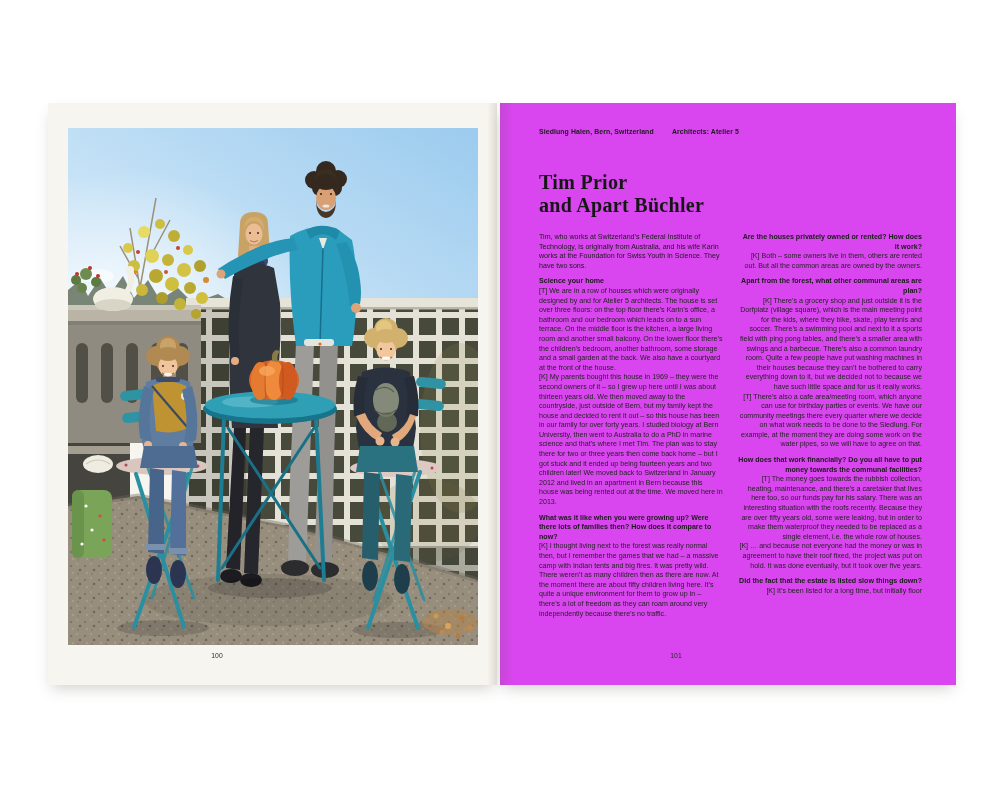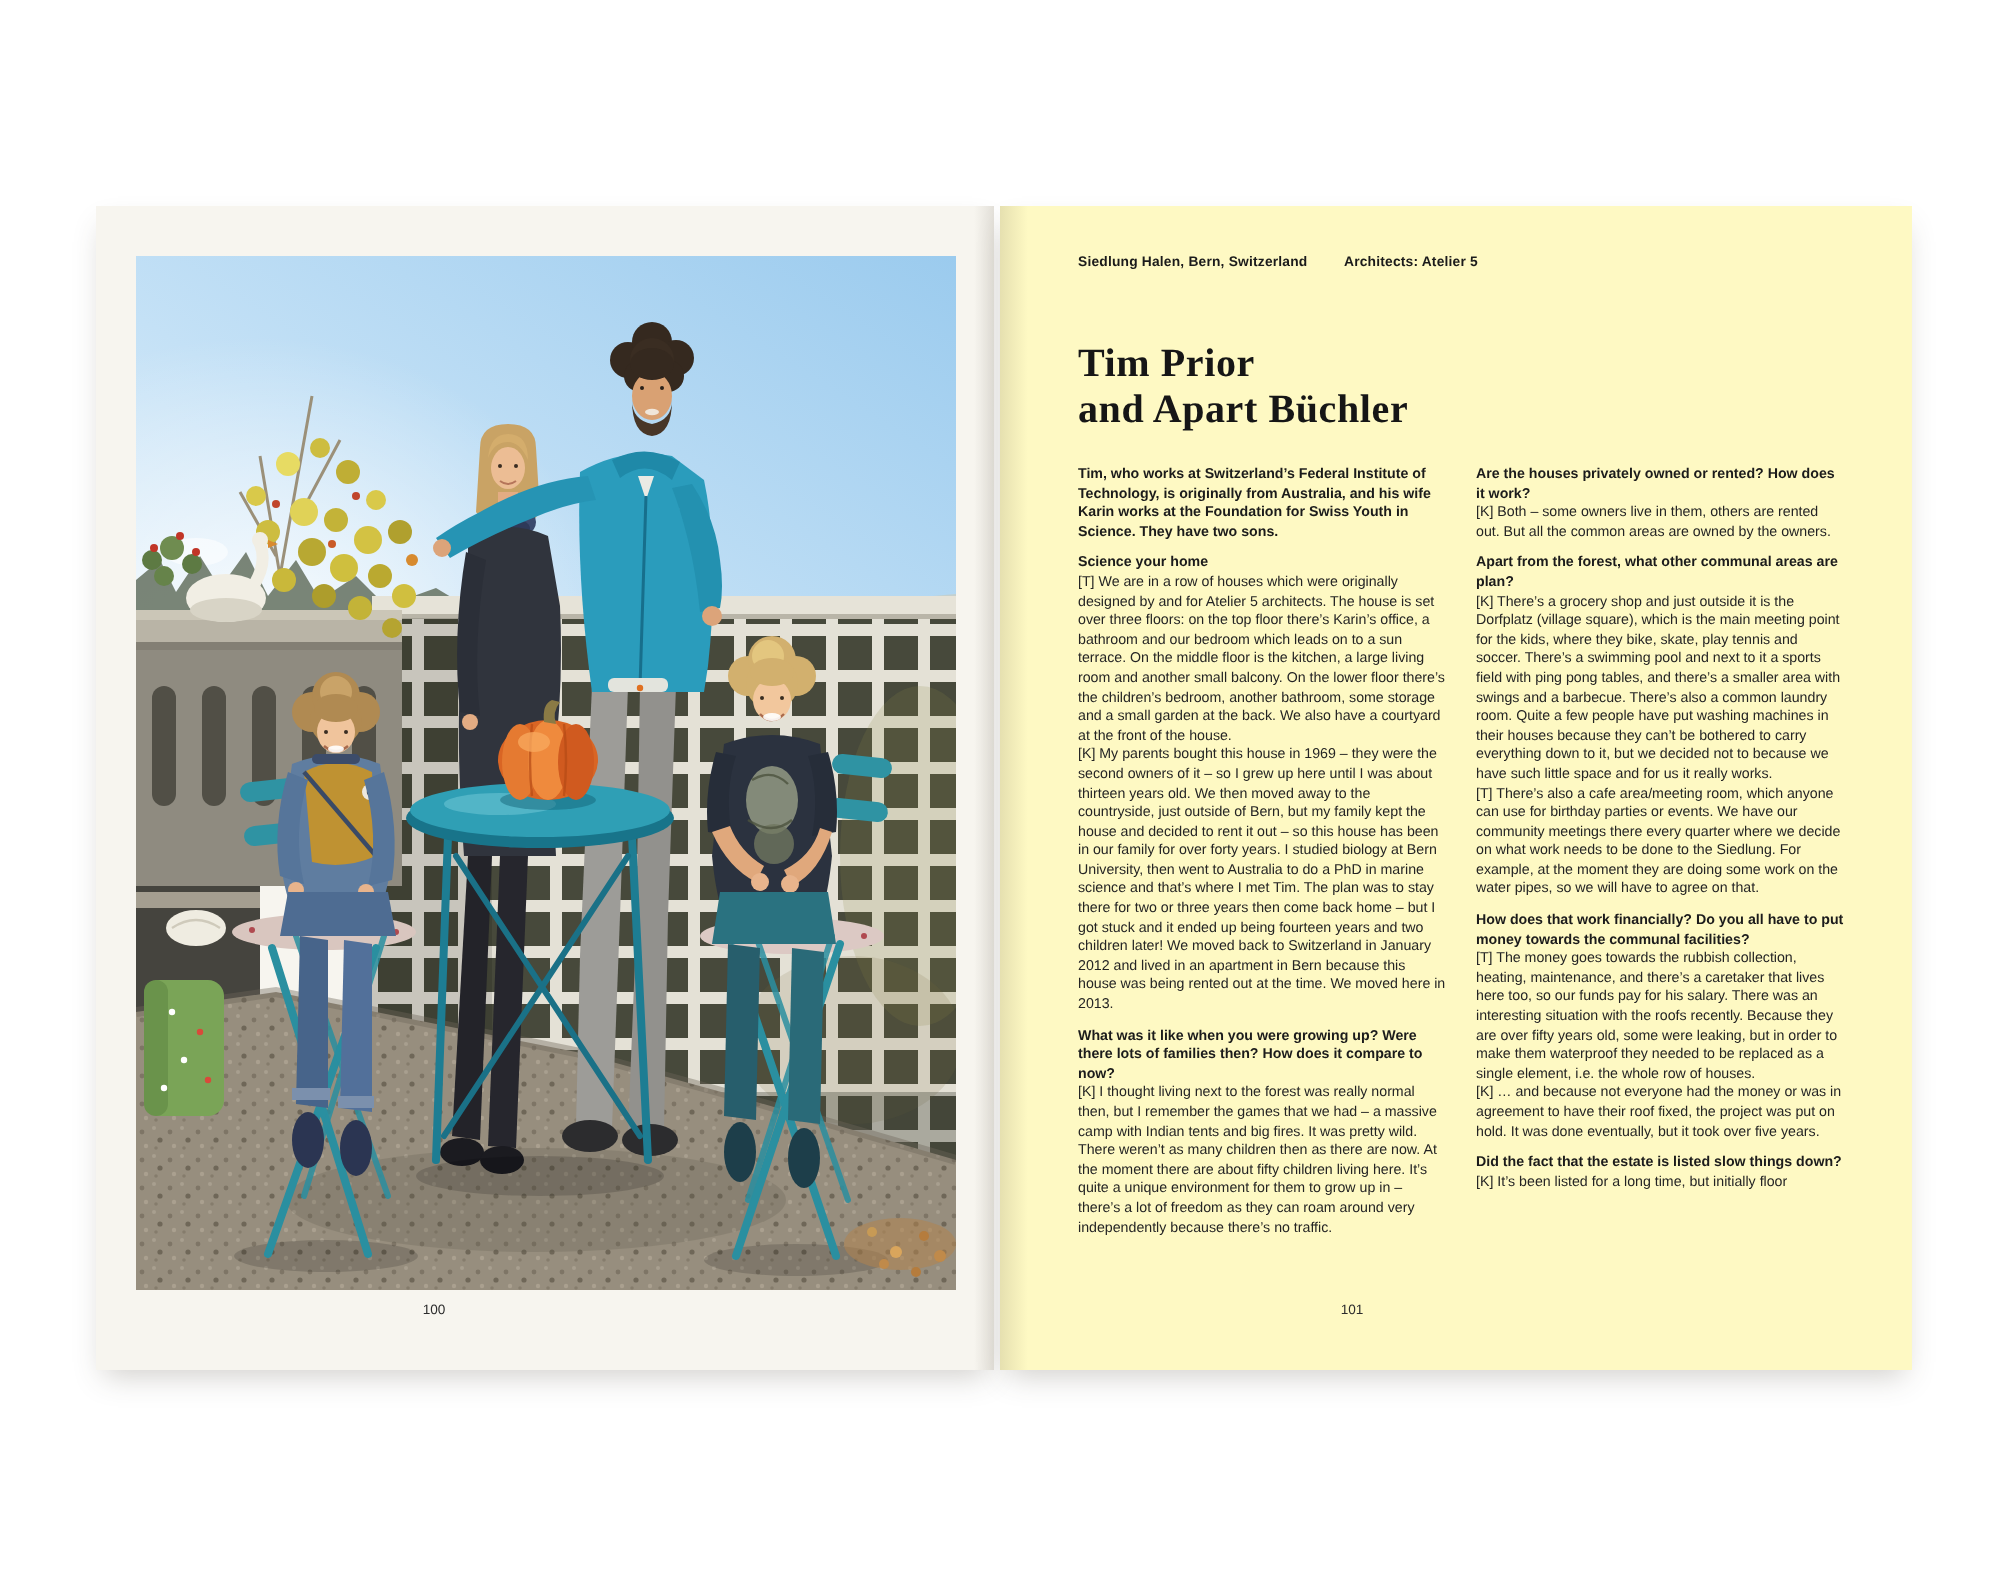--- a/index.html
+++ b/index.html
@@ -1,20 +1,20 @@
 <!DOCTYPE html>
 <html><head>
 <meta charset="utf-8">
 <style>
   html,body{margin:0;padding:0;}
   body{
     width:1000px;height:794px;background:#ffffff;position:relative;
     font-family:"Liberation Sans", sans-serif;overflow:hidden;
   }
-  .page{position:absolute;top:103px;height:582px;background:#fef9c3;
+  .page{position:absolute;top:103px;height:582px;background:#d946ef;
         box-shadow:0 7px 14px -4px rgba(70,62,50,0.25);}
   .page-left{left:48px;width:449px;background:#f7f5ef;}
   .page-right{left:500px;width:456px;}
   .spine-shadow-l{position:absolute;right:0;top:0;bottom:0;width:10px;
     background:linear-gradient(to right, rgba(0,0,0,0), rgba(80,70,58,0.12));}
   .spine-shadow-r{position:absolute;left:0;top:0;bottom:0;width:14px;
     background:linear-gradient(to right, rgba(80,70,58,0.14), rgba(0,0,0,0));}
   .photo{position:absolute;left:20px;top:25px;width:410px;height:517px;overflow:hidden;}
   .photo svg{display:block;}
   .pagenum{position:absolute;top:549px;width:24px;text-align:center;
@@ -22,22 +22,22 @@
   .pn-l{left:157px;}
   .pn-r{left:164px;}
   .runhead{position:absolute;top:25px;font-size:6.9px;font-weight:700;color:#1b1b1b;letter-spacing:0.1px;}
   .rh-loc{left:39px;}
   .rh-arch{left:172px;}
   .title{position:absolute;left:39px;top:68px;margin:0;
     font-family:"Liberation Serif", serif;font-weight:700;
     font-size:20px;line-height:23px;color:#161616;letter-spacing:0.3px;}
   .col{position:absolute;top:130px;width:184px;font-size:7.1px;line-height:9.6px;color:#242424;}
   .col1{left:39px;}
-  .col2{left:238px;}
-  .intro{margin:0;font-weight:700;color:#1b1b1b;}
+  .col2{left:238px;text-align:right;}
+  .intro{margin:0;font-weight:400;color:#1b1b1b;}
   .section h3{font-size:7.1px;line-height:9.6px;font-weight:700;color:#1b1b1b;margin:6px 0 0 0;}
   .section p{margin:0;}
   .col2 .section:first-child h3{margin-top:0;}
 </style>
 </head>
 <body>
 
 <div>
 
   <div class="page page-left">

